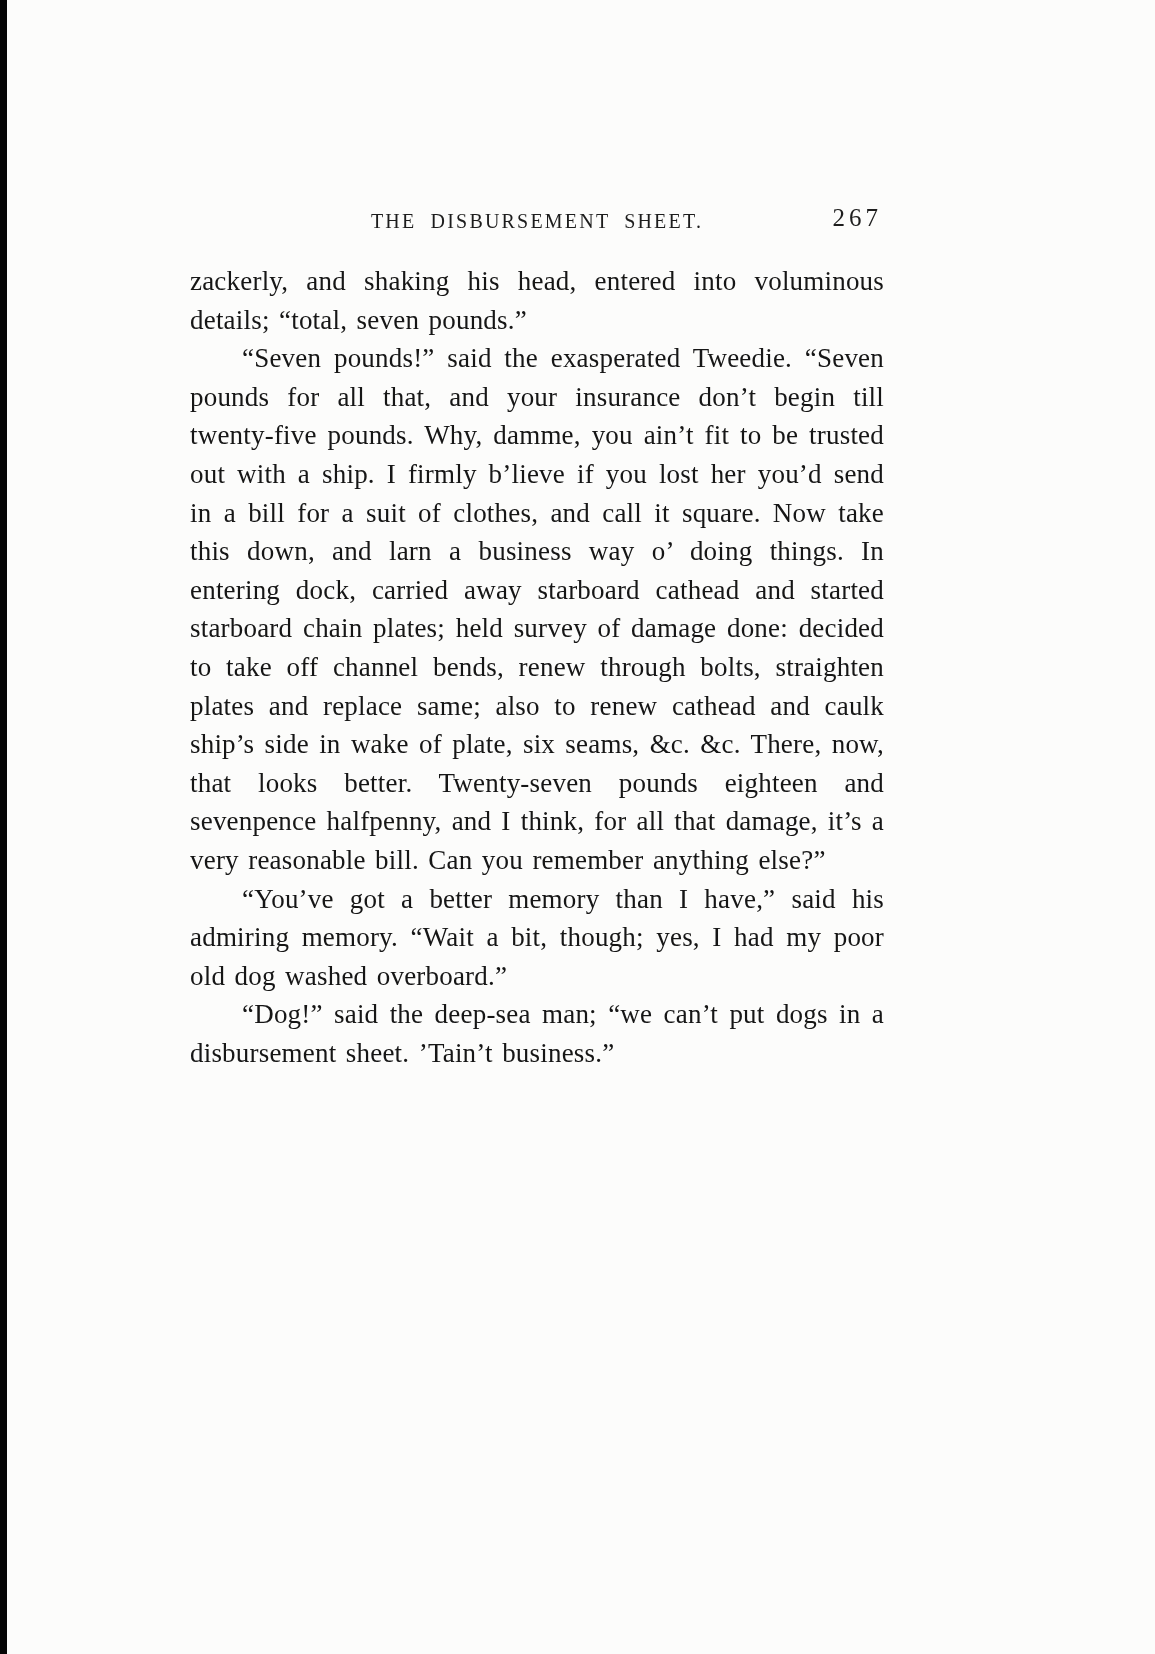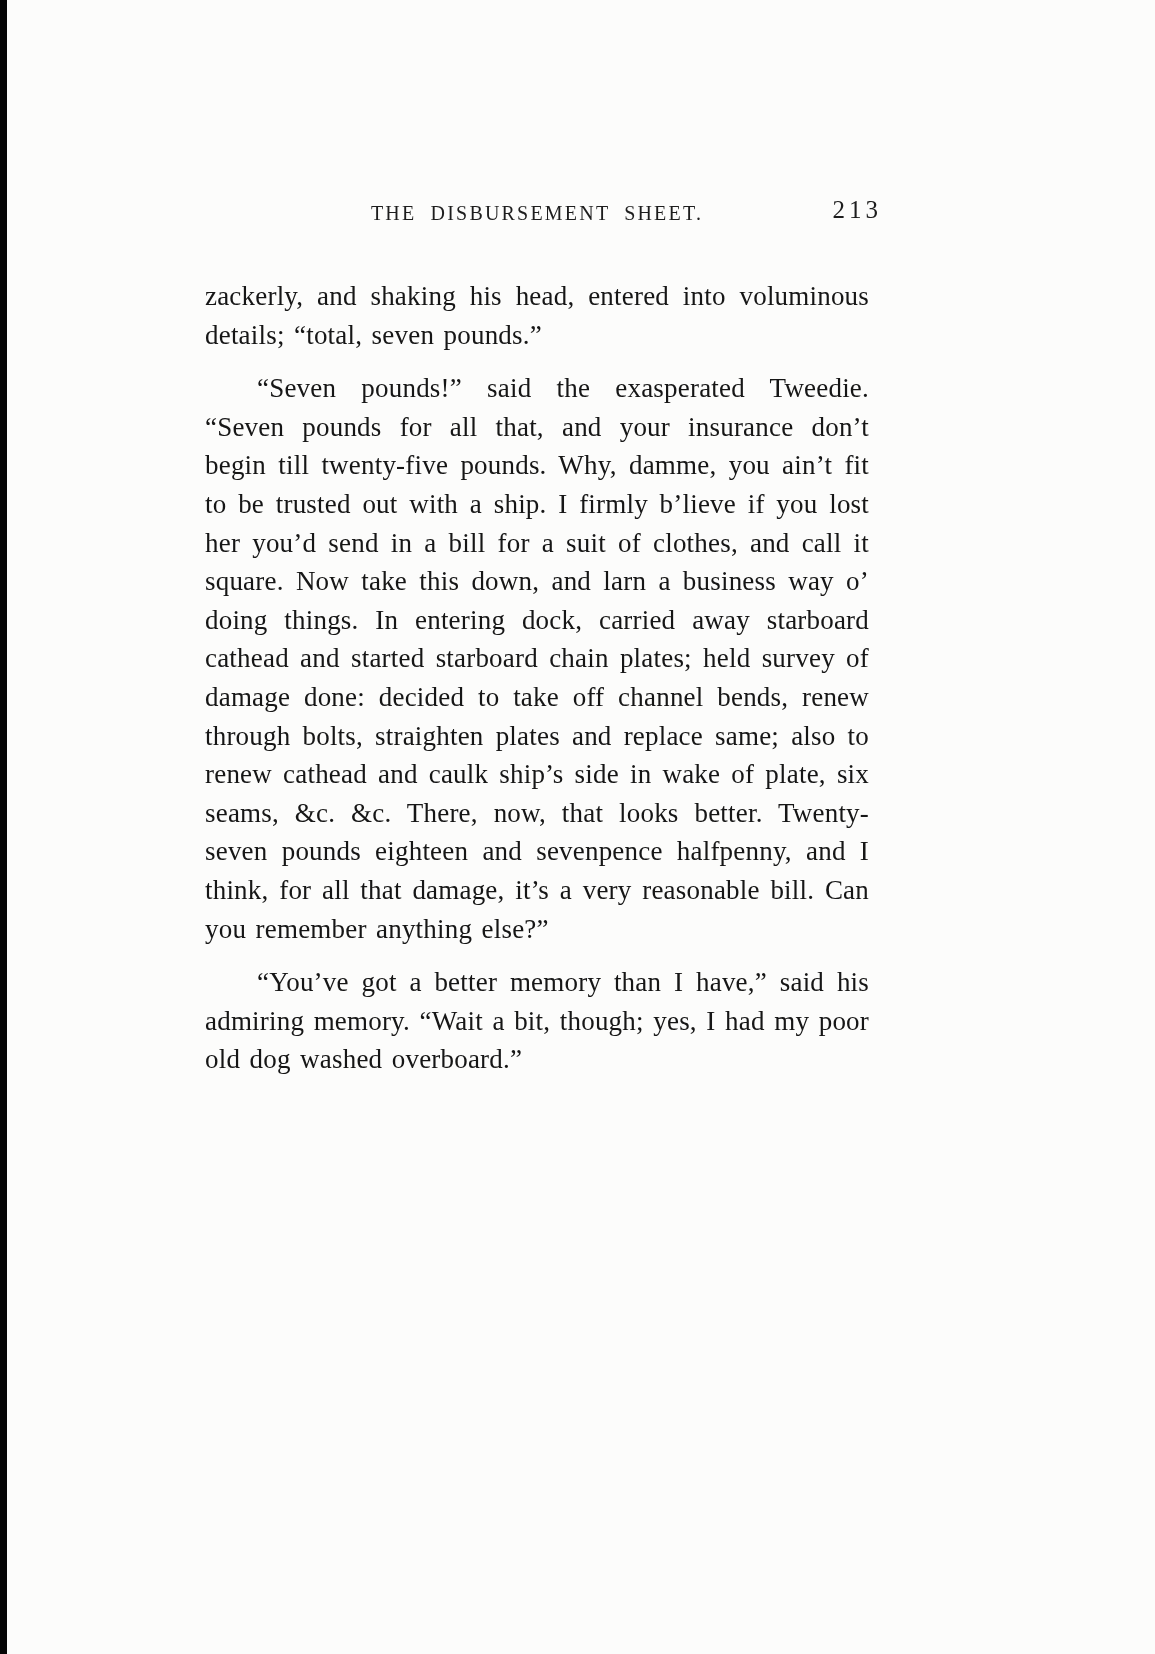--- a/index.html
+++ b/index.html
@@ -18,21 +18,21 @@
   .scan-edge {
     position: absolute;
     left: 0;
     top: 0;
     width: 7px;
     height: 1654px;
     background: #050505;
   }
   .page-header {
     position: absolute;
-    top: 202px;
+    top: 210px;
     left: 190px;
     width: 694px;
     height: 34px;
   }
   .running-title {
     display: block;
     text-align: center;
     font-size: 20px;
     letter-spacing: 2.2px;
     word-spacing: 7px;
@@ -51,39 +51,40 @@
     top: 262px;
     left: 190px;
     width: 694px;
     font-size: 27px;
     line-height: 38.6px;
     text-align: justify;
     word-spacing: 2.5px;
     letter-spacing: 0.2px;
   }
   .page-body p {
-    margin: 15px;
+    margin: 0;
     padding: 0;
     text-indent: 52px;
   }
   .page-body p.continuation {
     text-indent: 0;
   }
 </style>
 </head>
 <body>
 
 <div class="scan-edge"></div>
 
 <div class="page">
 
   <div class="page-header">
     <span class="running-title">THE DISBURSEMENT SHEET.</span>
-    <span class="page-number">213</span>
+    <span class="page-number">267</span>
   </div>
 
   <div class="page-body">
     <p class="continuation">zackerly, and shaking his head, entered into voluminous details; “total, seven pounds.”</p>
     <p>“Seven pounds!” said the exasperated Tweedie. “Seven pounds for all that, and your insurance don’t begin till twenty-five pounds. Why, damme, you ain’t fit to be trusted out with a ship. I firmly b’lieve if you lost her you’d send in a bill for a suit of clothes, and call it square. Now take this down, and larn a business way o’ doing things. In entering dock, carried away starboard cathead and started starboard chain plates; held survey of damage done: decided to take off channel bends, renew through bolts, straighten plates and replace same; also to renew cathead and caulk ship’s side in wake of plate, six seams, &amp;c. &amp;c. There, now, that looks better. Twenty-seven pounds eighteen and sevenpence halfpenny, and I think, for all that damage, it’s a very reasonable bill. Can you remember anything else?”</p>
     <p>“You’ve got a better memory than I have,” said his admiring memory. “Wait a bit, though; yes, I had my poor old dog washed overboard.”</p>
+    <p>“Dog!” said the deep-sea man; “we can’t put dogs in a disbursement sheet. ’Tain’t business.”</p>
   </div>
 
 </div>
 
 </body></html>

